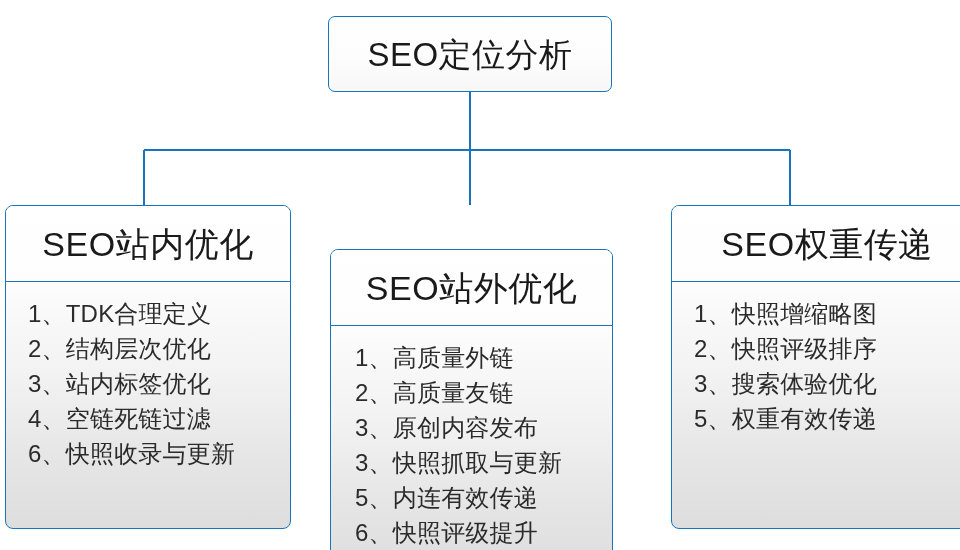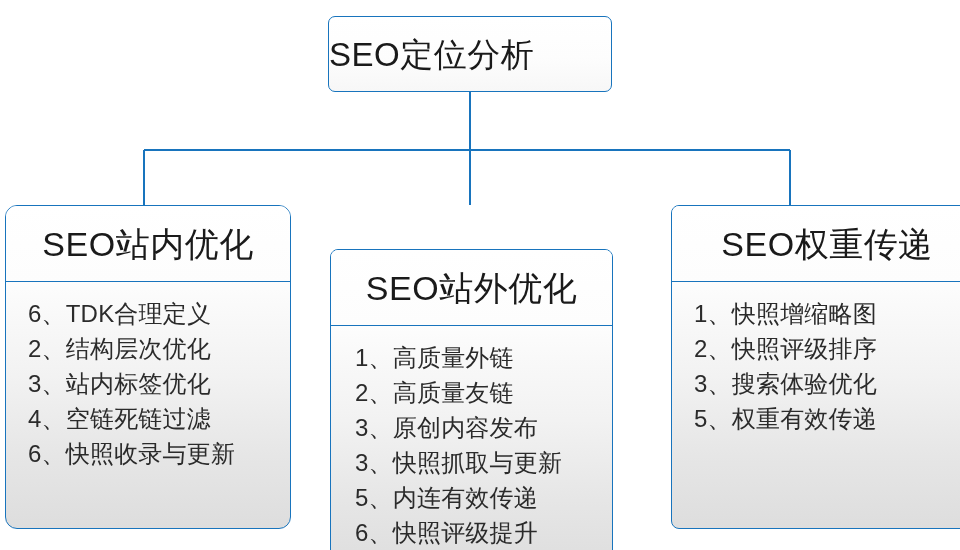--- a/index.html
+++ b/index.html
@@ -33,20 +33,21 @@
     left: 328px;
     top: 16px;
     width: 284px;
     height: 76px;
     box-sizing: border-box;
     border: 1.4px solid #1874bd;
     border-radius: 7px;
     background: linear-gradient(to bottom, #ffffff 0%, #fdfdfd 55%, #f7f7f7 100%);
     display: flex;
     align-items: center;
+    justify-content: center;
   }
   .root-label {
     font-size: 33px;
     color: #1a1a1a;
     letter-spacing: 0.5px;
     line-height: 1;
     white-space: nowrap;
   }
   
   .branch {
@@ -60,21 +61,21 @@
                 #fefefe 0px,
                 #fdfdfd 76px,
                 #fbfbfb 90px,
                 #f2f2f2 170px,
                 #e6e6e6 250px,
                 #dddddd 324px);
     overflow: hidden;
     display: flex;
     flex-direction: column;
   }
-  .branch-1 { left: 5px;   width: 286px; border-radius: 12px; }
+  .branch-1 { left: 5px;   width: 286px; }
   .branch-2 { left: 330px; width: 283px; margin-top: 44px; }
   .branch-3 { left: 671px; width: 312px; }
 
   .branch-header {
     height: 75px;
     flex: 0 0 75px;
     border-bottom: 1.2px solid #1874bd;
     background: linear-gradient(to bottom, #ffffff 0%, #fdfdfd 100%);
     display: flex;
     align-items: center;
@@ -129,21 +130,21 @@
 
   <div class="root-node">
     <span class="root-label">SEO定位分析</span>
   </div>
 
   <div class="branch branch-1">
     <div class="branch-header">
       <span class="branch-title">SEO站内优化</span>
     </div>
     <div class="branch-body">
-      <div class="branch-item">6、TDK合理定义</div>
+      <div class="branch-item">1、TDK合理定义</div>
       <div class="branch-item">2、结构层次优化</div>
       <div class="branch-item">3、站内标签优化</div>
       <div class="branch-item">4、空链死链过滤</div>
       <div class="branch-item">6、快照收录与更新</div>
     </div>
   </div>
 
   <div class="branch branch-2">
     <div class="branch-header">
       <span class="branch-title">SEO站外优化</span>

